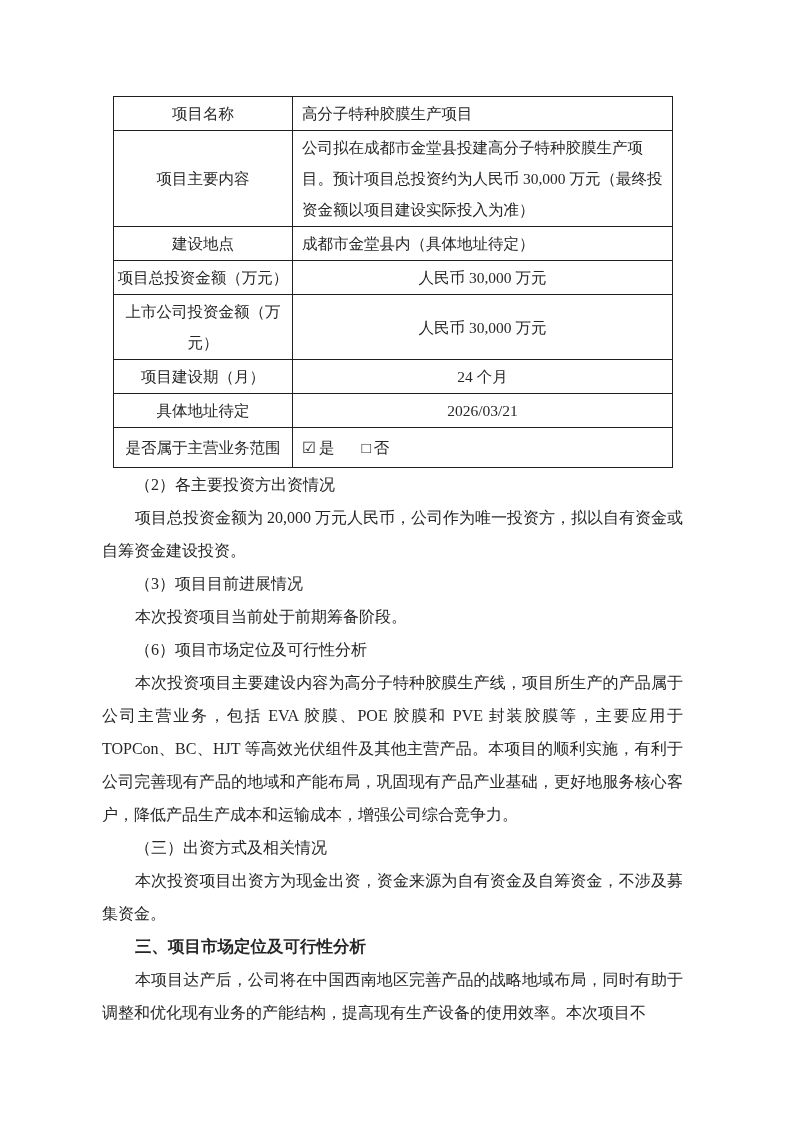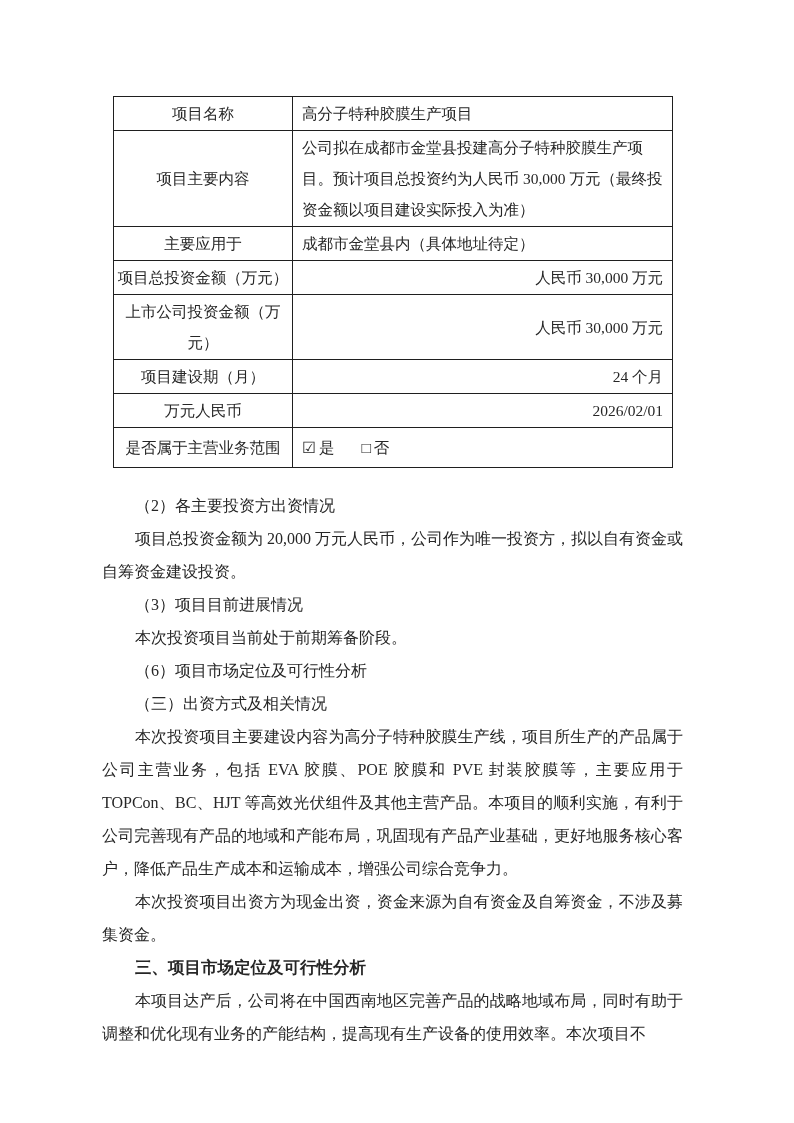--- a/index.html
+++ b/index.html
@@ -32,30 +32,29 @@
     color: #262626;
   }
   table.info th {
     text-align: center;
     padding: 1px 2px;
   }
   table.info td {
     text-align: left;
     padding: 1px 9px;
   }
-  table.info td.right { text-align: right; }
+  table.info td.right { text-align: center; }
   .nowrap { white-space: nowrap; margin-top: 17px; }
 
   
   .cb-icon { margin-right: 3px; }
   .opt-no { margin-left: 27px; }
 
   
   .bodytext {
-    margin-top: 21px;
     width: 581px;
   }
   .bodytext p {
     margin: 0;
     font-size: 16px;
     line-height: 33px;
     text-indent: 33px;
     text-align: justify;
   }
   .bodytext p.heading-bold {
@@ -76,54 +75,54 @@
     <tbody>
       <tr style="height:32px">
         <th>项目名称</th>
         <td>高分子特种胶膜生产项目</td>
       </tr>
       <tr style="height:93px">
         <th>项目主要内容</th>
         <td>公司拟在成都市金堂县投建高分子特种胶膜生产项目。预计项目总投资约为人民币 30,000 万元（最终投资金额以项目建设实际投入为准）</td>
       </tr>
       <tr style="height:31px">
-        <th>主要应用于</th>
+        <th>建设地点</th>
         <td>成都市金堂县内（具体地址待定）</td>
       </tr>
       <tr style="height:32px">
         <th class="nowrap">项目总投资金额（万元）</th>
         <td class="right">人民币 30,000 万元</td>
       </tr>
       <tr style="height:64px">
         <th>上市公司投资金额（万元）</th>
         <td class="right">人民币 30,000 万元</td>
       </tr>
       <tr style="height:33px">
         <th>项目建设期（月）</th>
         <td class="right">24 个月</td>
       </tr>
       <tr style="height:32px">
-        <th>万元人民币</th>
-        <td class="right">2026/02/01</td>
+        <th>具体地址待定</th>
+        <td class="right">2026/03/21</td>
       </tr>
       <tr style="height:40px">
         <th>是否属于主营业务范围</th>
         <td>
           <span><span class="cb-icon">☑</span><span>是</span></span><span class="opt-no"><span class="cb-icon">□</span><span>否</span></span>
         </td>
       </tr>
     </tbody>
   </table>
 
   <div class="bodytext">
     <p>（2）各主要投资方出资情况</p>
     <p>项目总投资金额为 20,000 万元人民币，公司作为唯一投资方，拟以自有资金或自筹资金建设投资。</p>
     <p>（3）项目目前进展情况</p>
     <p>本次投资项目当前处于前期筹备阶段。</p>
     <p>（6）项目市场定位及可行性分析</p>
+    <p>本次投资项目主要建设内容为高分子特种胶膜生产线，项目所生产的产品属于公司主营业务，包括 EVA 胶膜、POE 胶膜和 PVE 封装胶膜等，主要应用于 TOPCon、BC、HJT 等高效光伏组件及其他主营产品。本项目的顺利实施，有利于公司完善现有产品的地域和产能布局，巩固现有产品产业基础，更好地服务核心客户，降低产品生产成本和运输成本，增强公司综合竞争力。</p>
     <p>（三）出资方式及相关情况</p>
-    <p>本次投资项目主要建设内容为高分子特种胶膜生产线，项目所生产的产品属于公司主营业务，包括 EVA 胶膜、POE 胶膜和 PVE 封装胶膜等，主要应用于 TOPCon、BC、HJT 等高效光伏组件及其他主营产品。本项目的顺利实施，有利于公司完善现有产品的地域和产能布局，巩固现有产品产业基础，更好地服务核心客户，降低产品生产成本和运输成本，增强公司综合竞争力。</p>
     <p>本次投资项目出资方为现金出资，资金来源为自有资金及自筹资金，不涉及募集资金。</p>
     <p class="heading-bold">三、项目市场定位及可行性分析</p>
     <p>本项目达产后，公司将在中国西南地区完善产品的战略地域布局，同时有助于调整和优化现有业务的产能结构，提高现有生产设备的使用效率。本次项目不</p>
   </div>
 
 </div>
 
 </body></html>

